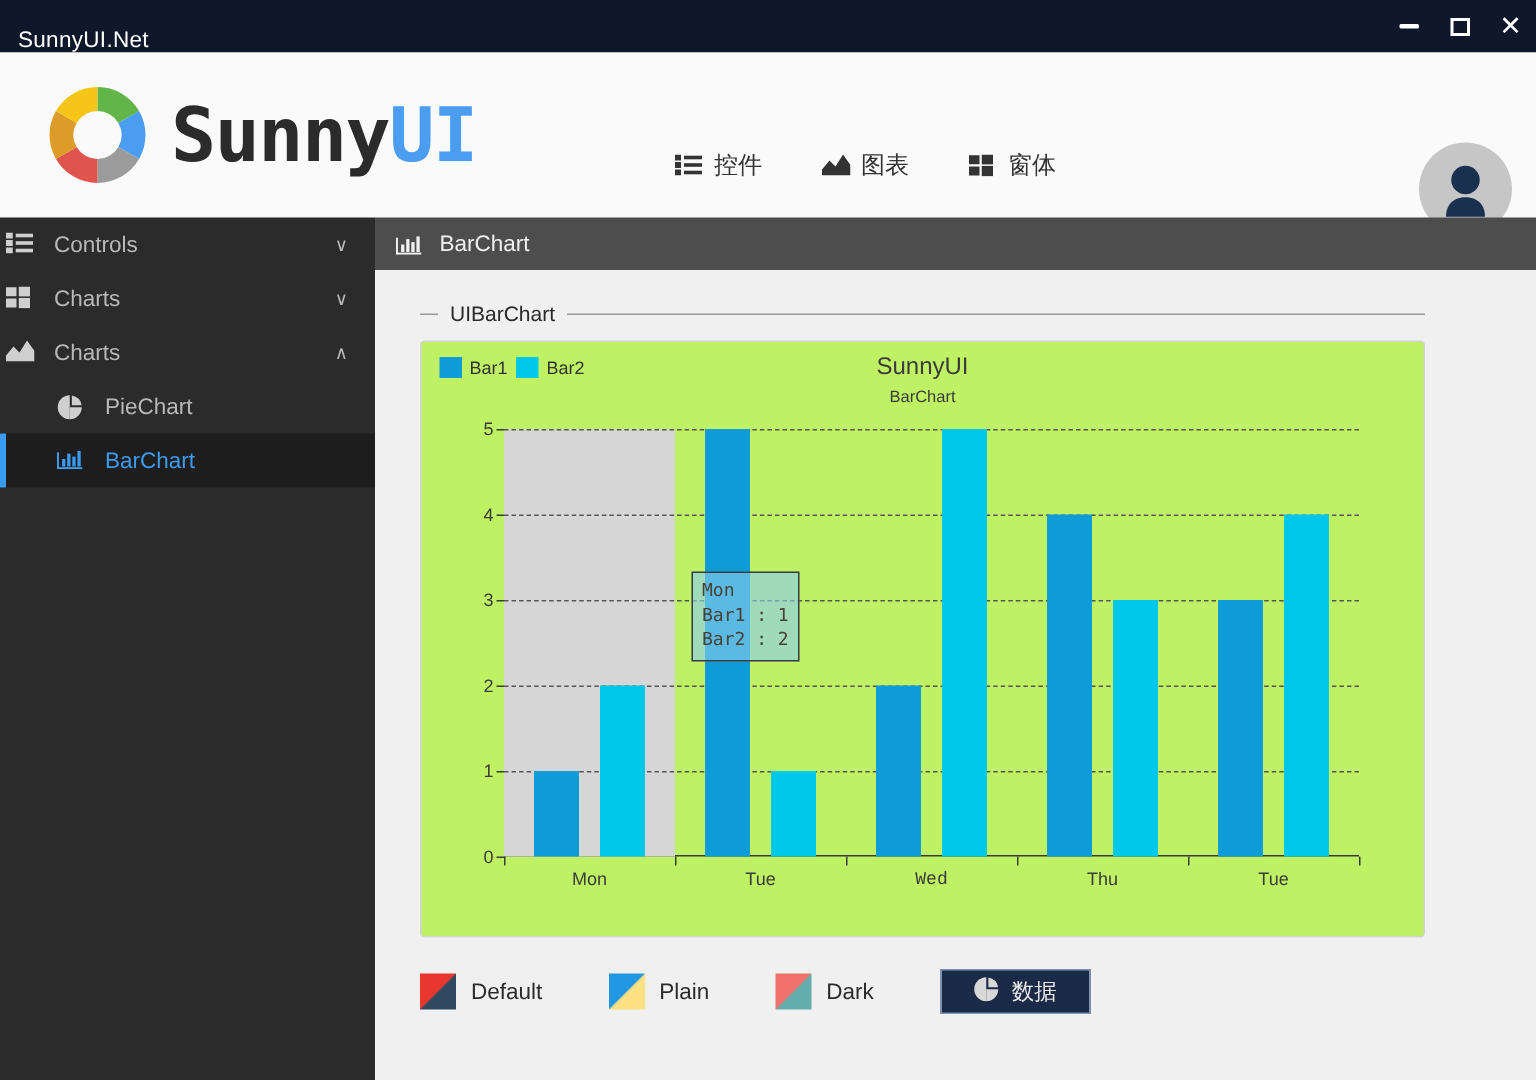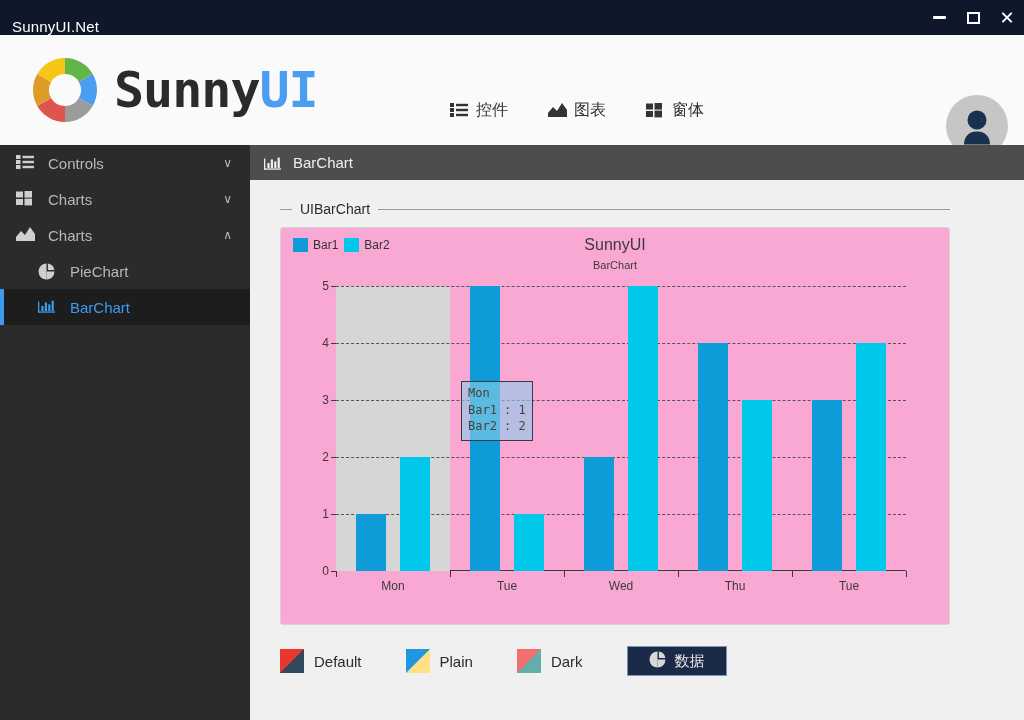--- a/index.html
+++ b/index.html
@@ -62,21 +62,21 @@
     display: flex; align-items: flex-end; justify-content: center; overflow: hidden;
   }
 
   
   .sidebar {
     position: absolute; left: 0; top: 145px; width: 250px; height: 575px;
     background: #2b2b2b;
   }
   .side-item {
     height: 36px; display: flex; align-items: center; color: #b8b8b8; font-size: 15px;
-    padding-left: 16px; position: relative;
+    padding-left: 4px; position: relative;
   }
   .side-item.lvl2 { padding-left: 38px; }
   .side-item.active { background: #1d1d1d; color: #3d9bee; }
   .side-item.active .sel-bar {
     position: absolute; left: 0; top: 0; width: 4px; height: 100%; background: #3d9bee;
   }
   .side-ico { width: 20px; height: 16px; margin-right: 12px; position: relative; flex: none; }
   .side-chev { margin-left: auto; margin-right: 18px; font-size: 12px; color: #b8b8b8; font-family: "DejaVu Sans", sans-serif; }
 
   
@@ -93,21 +93,21 @@
     background: #f0f0f0;
   }
   .groupbox { position: absolute; left: 30px; top: 20px; width: 670px; height: 430px; }
   .gb-header { position: absolute; left: 0; top: 0; width: 670px; height: 18px; display: flex; align-items: center; }
   .gb-dash { width: 12px; height: 1px; background: #9a9a9a; }
   .gb-title { font-size: 14px; color: #2b2b2b; padding: 0 8px; }
   .gb-line { flex: 1; height: 1px; background: #9a9a9a; }
 
   .chart-panel {
     position: absolute; left: 0; top: 27px; width: 670px; height: 398px;
-    background: #f9a8d4; border: 1px solid #d4d4d4; border-radius: 3px;
+    background: #bef264; border: 1px solid #d4d4d4; border-radius: 3px;
   }
   .legend { position: absolute; left: 12px; top: 10px; display: flex; align-items: center; gap: 6px; font-size: 12px; color: #333; }
   .legend .sw { width: 15px; height: 14px; display: inline-block; }
   .legend .lg-item { display: flex; align-items: center; gap: 5px; }
   .chart-title { position: absolute; left: 0; right: 0; top: 8px; text-align: center; font-size: 16px; color: #3b3b3b; }
   .chart-sub { position: absolute; left: 0; right: 0; top: 31px; text-align: center; font-size: 11px; color: #3b3b3b; }
 
   .plot { position: absolute; left: 55px; top: 58px; width: 570px; height: 285px; }
   .hl-band { position: absolute; top: 0; height: 285px; background: #d6d6d6; }
   .gridline { position: absolute; left: 0; width: 100%; height: 0; border-top: 1px dashed #555; }
@@ -356,21 +356,21 @@
             <div class="bar" style="left: 64px; width: 30px; height: 114px; background: rgb(0, 200, 234);"></div>
             <div class="xtick-mark" style="left: 0px;"></div>
             <div class="xtick-label" style="left: 57px;">Mon</div>
             <div class="bar" style="left: 134px; width: 30px; height: 285px; background: rgb(13, 156, 216);"></div>
             <div class="bar" style="left: 178px; width: 30px; height: 57px; background: rgb(0, 200, 234);"></div>
             <div class="xtick-mark" style="left: 114px;"></div>
             <div class="xtick-label" style="left: 171px;">Tue</div>
             <div class="bar" style="left: 248px; width: 30px; height: 114px; background: rgb(13, 156, 216);"></div>
             <div class="bar" style="left: 292px; width: 30px; height: 285px; background: rgb(0, 200, 234);"></div>
             <div class="xtick-mark" style="left: 228px;"></div>
-            <div class="xtick-label" style="left: 285px;">Wed</div>
+            <div class="xtick-label" style="left: 285px; font-family: Liberation Mono, monospace;">Wed</div>
             <div class="bar" style="left: 362px; width: 30px; height: 228px; background: rgb(13, 156, 216);"></div>
             <div class="bar" style="left: 406px; width: 30px; height: 171px; background: rgb(0, 200, 234);"></div>
             <div class="xtick-mark" style="left: 342px;"></div>
             <div class="xtick-label" style="left: 399px;">Thu</div>
             <div class="bar" style="left: 476px; width: 30px; height: 171px; background: rgb(13, 156, 216);"></div>
             <div class="bar" style="left: 520px; width: 30px; height: 228px; background: rgb(0, 200, 234);"></div>
             <div class="xtick-mark" style="left: 456px;"></div>
             <div class="xtick-label" style="left: 513px;">Tue</div>
             <div class="xtick-mark" style="left: 570px;"></div>
             <div class="tooltip" style="left: 125px; top: 95px;">

